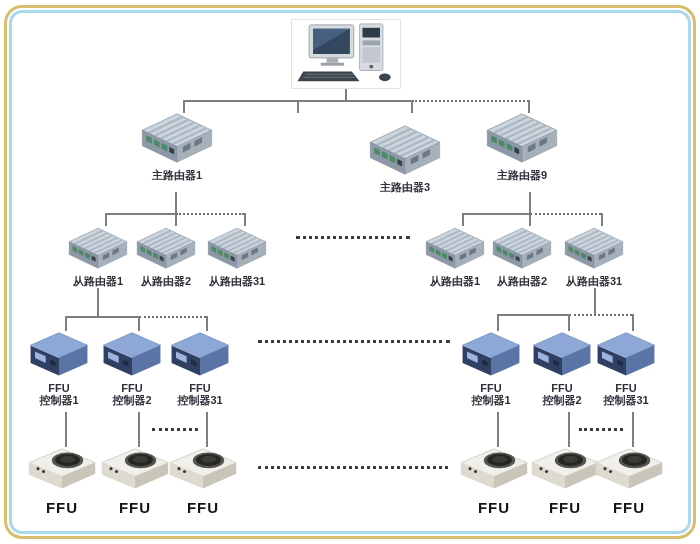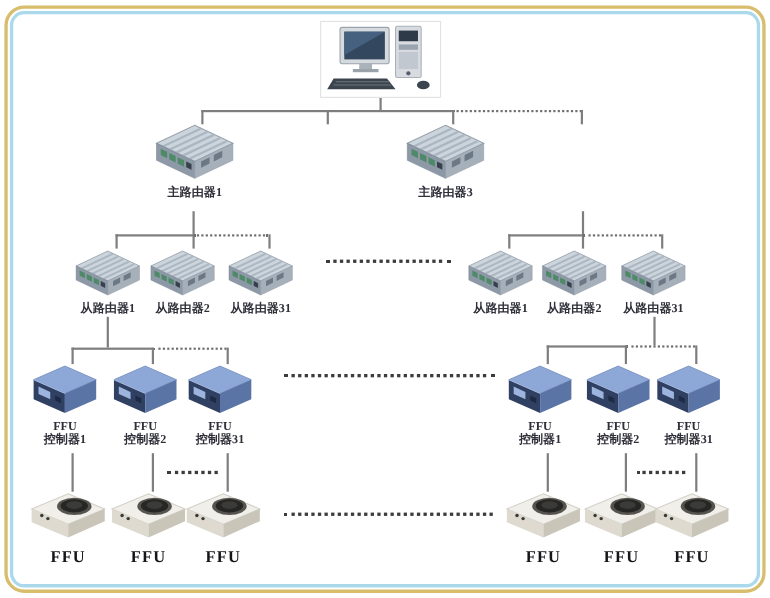--- a/index.html
+++ b/index.html
@@ -1,18 +1,18 @@
 <!DOCTYPE html>
 <html><head>
 <meta charset="utf-8">
 <style>
   html,body { margin:0; padding:0; background:#ffffff; }
   .canvas {
     position:relative; width:700px; height:544px; background:#ffffff;
-    font-family:Liberation Serif, serif; overflow:hidden;
+    font-family:Liberation Sans, sans-serif; overflow:hidden;
   }
   .frame-outer {
     position:absolute; left:4px; top:5px; right:4px; bottom:5px;
     border:3px solid #d8bd6d; border-radius:18px; pointer-events:none;
   }
   .frame-inner {
     position:absolute; left:9px; top:10px; right:9px; bottom:10px;
     border:3px solid #a9d9ea; border-radius:13px; pointer-events:none;
   }
   .node { position:absolute; display:flex; flex-direction:column; align-items:center; }
@@ -155,26 +155,32 @@
         </svg>
     </div>
   </div>
 
   <div class="node" style="left:138px;top:112px">
     <svg class="icon" width="78" height="54">
         <use href="#sym-router"></use>
       </svg>
     <div class="lbl">主路由器1</div>
   </div>
-  <div class="node" style="left:366px;top:112px">
+  <div class="node" style="left:366px;top:124px">
     <svg class="icon" width="78" height="54">
         <use href="#sym-router"></use>
       </svg>
     <div class="lbl">主路由器3</div>
   </div>
+  <div class="node" style="left:483px;top:112px">
+    <svg class="icon" width="78" height="54">
+        <use href="#sym-router"></use>
+      </svg>
+    <div class="lbl">主路由器9</div>
+  </div>
 
   <div class="node" style="left:66px;top:226px">
     <svg class="icon" width="64" height="46">
         <use href="#sym-router"></use>
       </svg>
     <div class="lbl">从路由器1</div>
   </div>
   <div class="node" style="left:134px;top:226px">
     <svg class="icon" width="64" height="46">
         <use href="#sym-router"></use>

